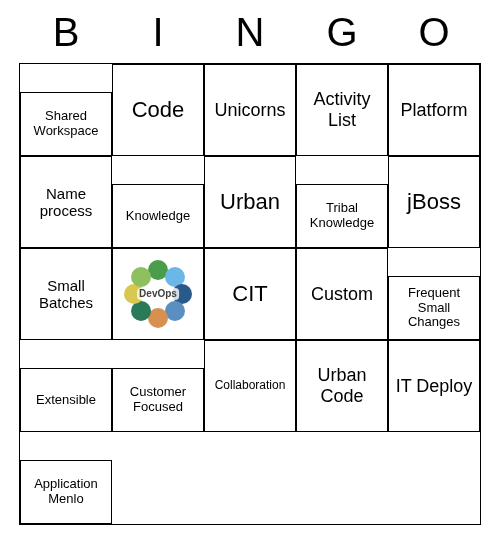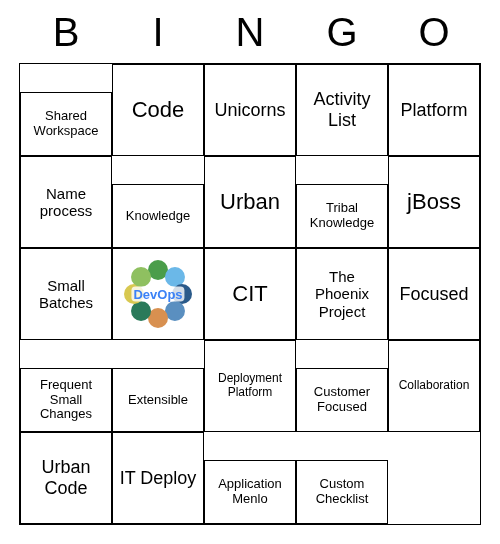--- a/index.html
+++ b/index.html
@@ -76,23 +76,23 @@
     .p4 { background: #5a8fc0; transform: translate(-50%, -50%) rotate(135deg) translateY(-24px); }
     .p5 { background: #d89050; transform: translate(-50%, -50%) rotate(180deg) translateY(-24px); }
     .p6 { background: #2a7a5a; transform: translate(-50%, -50%) rotate(225deg) translateY(-24px); }
     .p7 { background: #d8c850; transform: translate(-50%, -50%) rotate(270deg) translateY(-24px); }
     .p8 { background: #8fc060; transform: translate(-50%, -50%) rotate(315deg) translateY(-24px); }
     .center-label {
       position: absolute;
       left: 50%;
       top: 50%;
       transform: translate(-50%, -50%);
-      font-size: 13px;
+      font-size: 10px;
       font-weight: bold;
-      color: #3b82f6;
+      color: #404040;
       background: rgba(255,255,255,0.8);
       padding: 1px 2px;
       border-radius: 4px;
       line-height: 1;
     }
   </style>
 </head>
 <body>
 
 <div class="header-row">
@@ -122,24 +122,21 @@
         <div class="petal p3"></div>
         <div class="petal p4"></div>
         <div class="petal p5"></div>
         <div class="petal p6"></div>
         <div class="petal p7"></div>
         <div class="petal p8"></div>
         <div class="center-label">DevOps</div>
       </div>
     </div>
     <div class="cell lg">CIT</div>
-    <div class="cell ">The Phoenix Project</div>
-    <div class="cell md">Focused</div>
+    <div class="cell md">Custom</div>
     <div class="cell sm">Frequent Small Changes</div>
     <div class="cell sm">Extensible</div>
-    <div class="cell xs">Deployment Platform</div>
     <div class="cell sm">Customer Focused</div>
     <div class="cell xs">Collaboration</div>
     <div class="cell md">Urban Code</div>
     <div class="cell md">IT Deploy</div>
     <div class="cell sm">Application Menlo</div>
-    <div class="cell sm">Custom Checklist</div>
   </div>
 
 </body></html>

